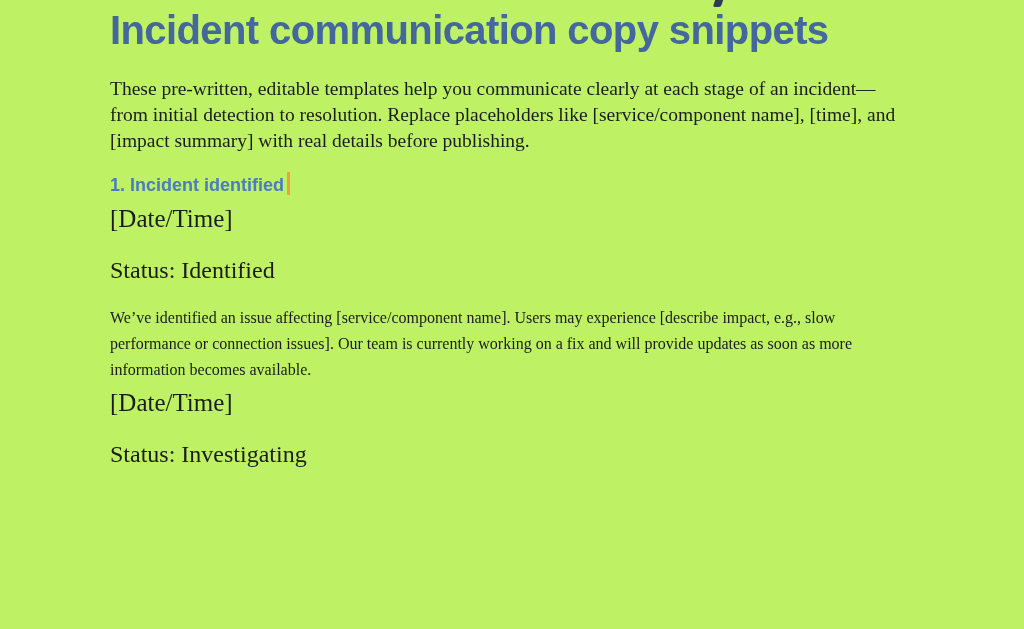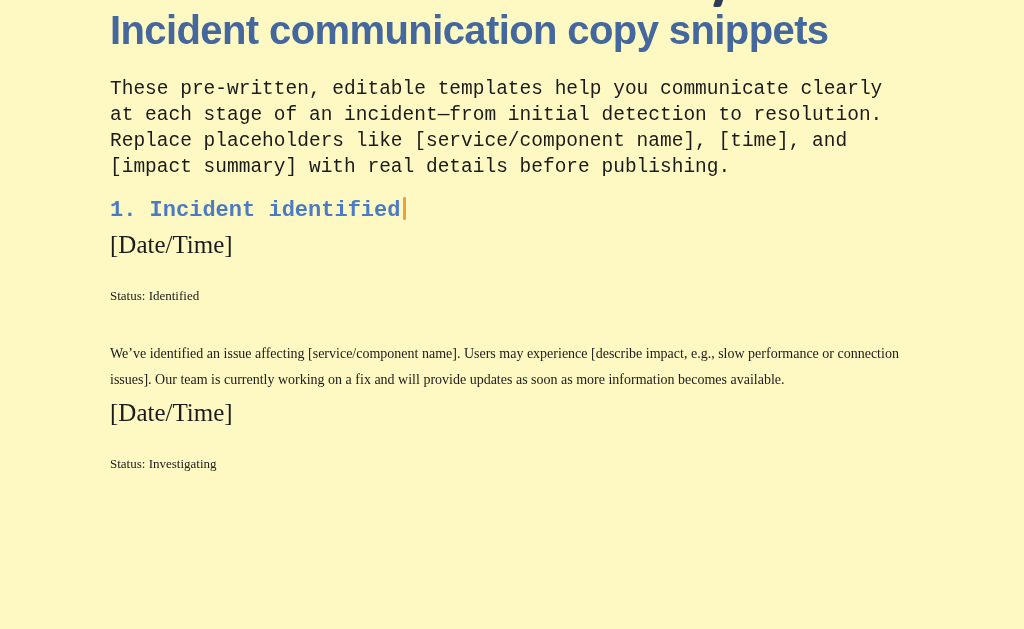--- a/index.html
+++ b/index.html
@@ -4,21 +4,21 @@
 <style>
   html, body {
     margin: 0;
     padding: 0;
     background: #ffffff;
   }
   .canvas {
     position: relative;
     width: 1024px;
     height: 629px;
-    background: #fef9c3;
+    background: #bef264;
     overflow: hidden;
     font-family: "Liberation Serif", serif;
   }
   .content {
     position: absolute;
     left: 110px;
     top: 6px;
     width: 802px;
   }
   .doc-title {
@@ -29,54 +29,53 @@
     line-height: 48px;
     letter-spacing: -0.6px;
     color: #44689D;
   }
   .intro {
     margin: 22px 0 0 0;
     font-size: 19.5px;
     line-height: 26px;
     color: #1B1B1B;
     max-width: 790px;
-    font-family: Liberation Mono, monospace;
   }
   .section-heading {
     margin: 17px 0 0 0;
-    font-family: Liberation Mono, monospace;
+    font-family: Liberation Sans, sans-serif;
     font-weight: 700;
-    font-size: 22px;
+    font-size: 18px;
     line-height: 28px;
     color: #4A7BC4;
   }
   .caret {
     display: inline-block;
     width: 3px;
     height: 23px;
     margin-left: 3px;
     vertical-align: -4px;
     background: #E8A33C;
     border-radius: 1px;
   }
   .meta-line {
     margin: 7px 0 0 0;
     font-size: 25px;
     line-height: 26px;
     color: #1B1B1B;
   }
   .status-line {
     margin: 25px 0 0 0;
-    font-size: 13px;
+    font-size: 24px;
     line-height: 26px;
     color: #1B1B1B;
   }
   .body-para {
-    margin: 32px 0 0 0;
-    font-size: 14px;
+    margin: 22px 0 0 0;
+    font-size: 16px;
     line-height: 26px;
     color: #1B1B1B;
     max-width: 802px;
   }
   .body-para.second {
     margin-top: 24px;
     max-width: 812px;
   }
   .artifact {
     position: absolute;

